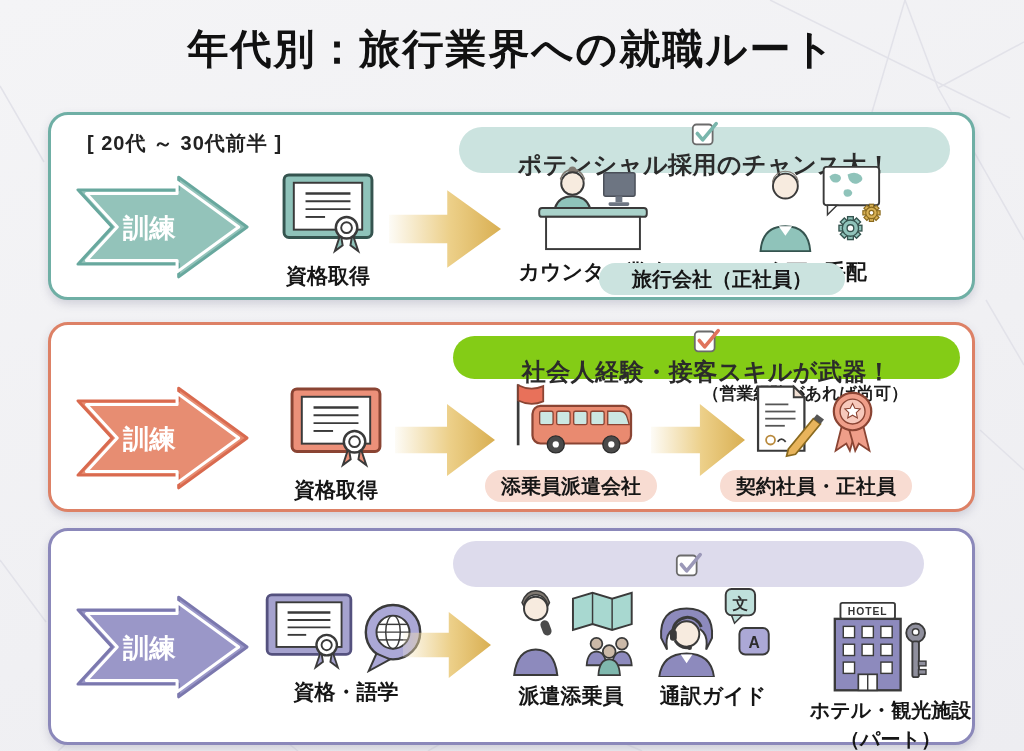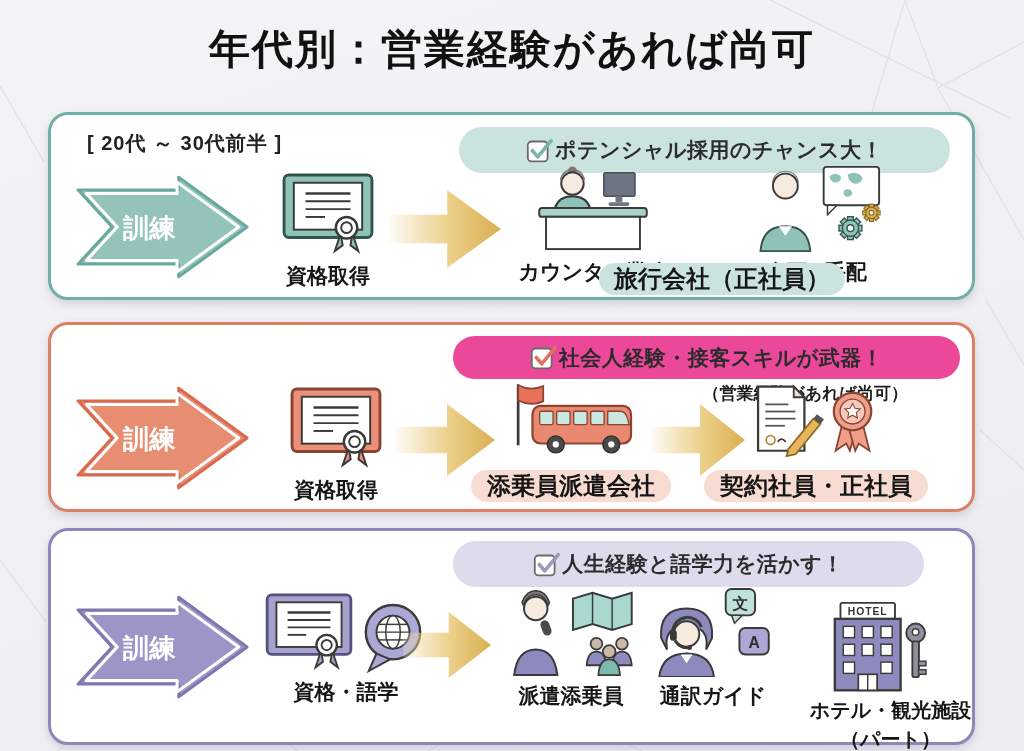--- a/index.html
+++ b/index.html
@@ -18,35 +18,35 @@
     position:absolute;left:48px;width:921px;background:#fff;
     border-radius:20px;border:3px solid;
     box-shadow:0 4px 9px rgba(110,110,140,.25);
   }
   .box.sec1{top:112px;height:182px;border-color:#6FAFA5;}
   .box.sec2{top:322px;height:184px;border-color:#DD8166;}
   .box.sec3{top:528px;height:211px;border-color:#8B88BA;}
   .age-label{position:absolute;left:36px;top:15px;font-size:20px;font-weight:800;color:#222;letter-spacing:1px;}
   .badge{
     position:absolute;display:flex;align-items:center;justify-content:center;gap:2px;
-    border-radius:999px;font-size:21px;font-weight:800;color:#2b2b2b;letter-spacing:.5px;
+    border-radius:999px;font-size:24px;font-weight:800;color:#2b2b2b;letter-spacing:.5px;flex-direction:column;
   }
   .sec1 .badge{left:408px;right:22px;top:12px;height:46px;background:#CBE3DF;}
-  .sec2 .badge{left:402px;right:12px;top:11px;height:43px;background:#ec4899;}
+  .sec2 .badge{left:402px;right:12px;top:11px;height:43px;background:#84cc16;}
   .sec3 .badge{left:402px;right:48px;top:10px;height:46px;background:#DDDBEC;}
   .note{position:absolute;right:64px;top:57px;font-size:17px;font-weight:700;color:#1c1c1c;}
   .train{position:absolute;left:24px;}
   .sec1 .train{top:56px;} .sec2 .train{top:57px;} .sec3 .train{top:60px;}
   .train text{font-size:27px;font-weight:700;fill:#fff;}
   .group{position:absolute;display:flex;flex-direction:column;align-items:center;gap:5px;}
   .caption{font-size:21px;font-weight:800;color:#161616;white-space:nowrap;}
   .caption.small{font-size:20px;margin-left:23px;}
   .pill{
     display:flex;align-items:center;justify-content:center;border-radius:999px;
-    font-size:24px;font-weight:800;color:#161616;white-space:nowrap;height:32px;padding:0 16px;
+    font-size:20px;font-weight:800;color:#161616;white-space:nowrap;height:32px;padding:0 16px;
   }
   .pill.teal{background:#CBE3DF;} .pill.pink{background:#F8DCD2;}
   .gold{
     position:absolute;
     background:linear-gradient(90deg,rgba(248,241,221,.25) 0%,#eccf88 55%,#D9AF52 100%);
     clip-path:polygon(0 33%,52% 33%,52% 4%,100% 50%,52% 96%,52% 67%,0 67%);
   }
   .iconrow{display:flex;align-items:flex-end;gap:6px;}
   svg{display:block;}
   .svg-hotel{font-size:11px;font-weight:700;letter-spacing:1px;fill:#333;text-anchor:middle;font-family:"Liberation Sans",sans-serif;}
@@ -68,21 +68,21 @@
       <path d="M0 86 L44 162"></path>
         <path d="M0 560 L46 622"></path>
       <path d="M58 751 L168 648"></path>
         <path d="M168 648 L298 751"></path>
       <path d="M428 751 L520 698"></path>
         <path d="M520 698 L642 751"></path>
       <path d="M770 0 L1010 118"></path>
     </g>
   </svg>
 
-  <div class="title">年代別：営業経験があれば尚可</div>
+  <div class="title">年代別：旅行業界への就職ルート</div>
 
   <div class="box sec1">
     <div class="age-label">[ 20代 ～ 30代前半 ]</div>
 
     <div class="badge">
       <svg width="27" height="27" viewBox="0 0 30 30" style="overflow:visible">
         <rect x="2" y="5" width="22" height="22" rx="4" fill="#fff" stroke="#6b6b6b" stroke-width="2"></rect>
         <path d="M7 15 L13 22 L28 4" fill="none" stroke="#79B6AC" stroke-width="4" stroke-linecap="round" stroke-linejoin="round"></path>
       </svg>
       <span>ポテンシャル採用のチャンス大！</span>
@@ -240,21 +240,20 @@
     </div>
   </div>
 
   <div class="box sec3">
 
     <div class="badge">
       <svg width="27" height="27" viewBox="0 0 30 30" style="overflow:visible">
         <rect x="2" y="5" width="22" height="22" rx="4" fill="#fff" stroke="#6b6b6b" stroke-width="2"></rect>
         <path d="M7 15 L13 22 L28 4" fill="none" stroke="#9B98B8" stroke-width="4" stroke-linecap="round" stroke-linejoin="round"></path>
       </svg>
-      <span>人生経験と語学力を活かす！</span>
     </div>
 
     <svg class="train" width="176" height="112" viewBox="0 0 180 112">
       <polygon points="3,18 106,18 106,5 176,56 106,107 106,94 3,94 38,56" fill="#9A97C8" stroke="#7B78AE" stroke-width="3" stroke-linejoin="round"></polygon>
       <polygon points="3,18 106,18 106,5 176,56 106,107 106,94 3,94 38,56" transform="translate(9,5.6) scale(0.9)" fill="none" stroke="#fff" stroke-width="3.5" stroke-linejoin="round"></polygon>
       <text x="76" y="66" text-anchor="middle">訓練</text>
     </svg>
 
     <div class="group" style="left:210px;top:62px;width:170px;">
       <div class="iconrow">

